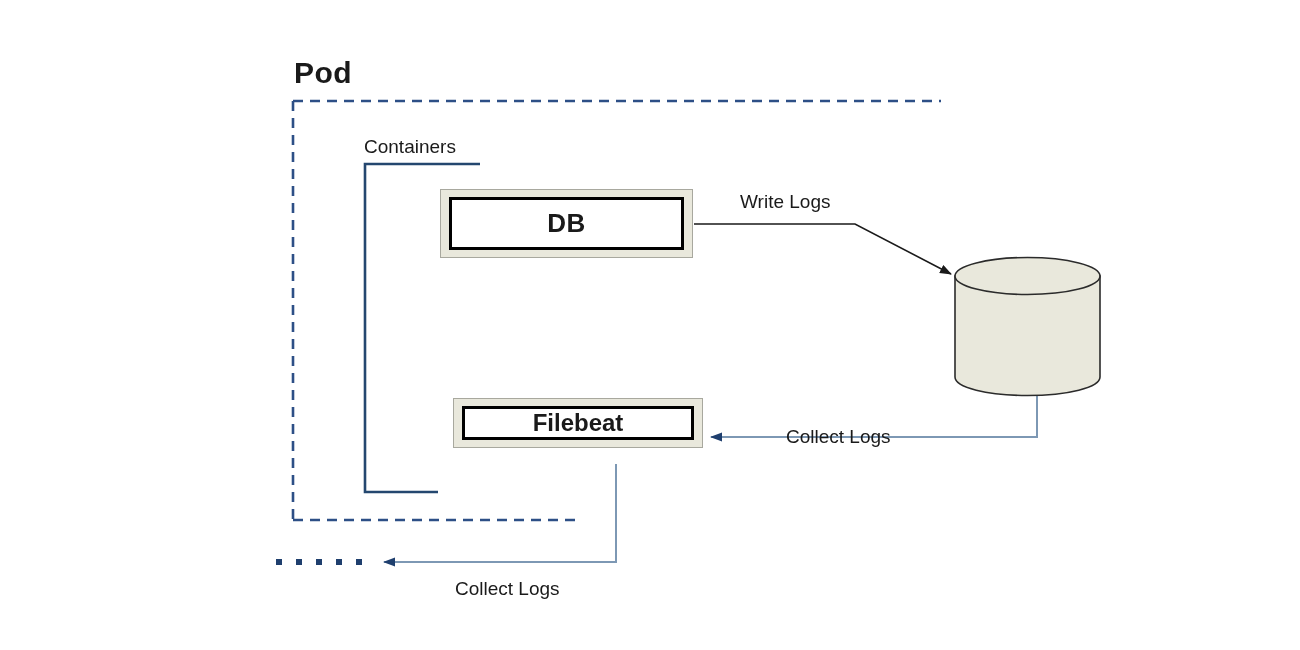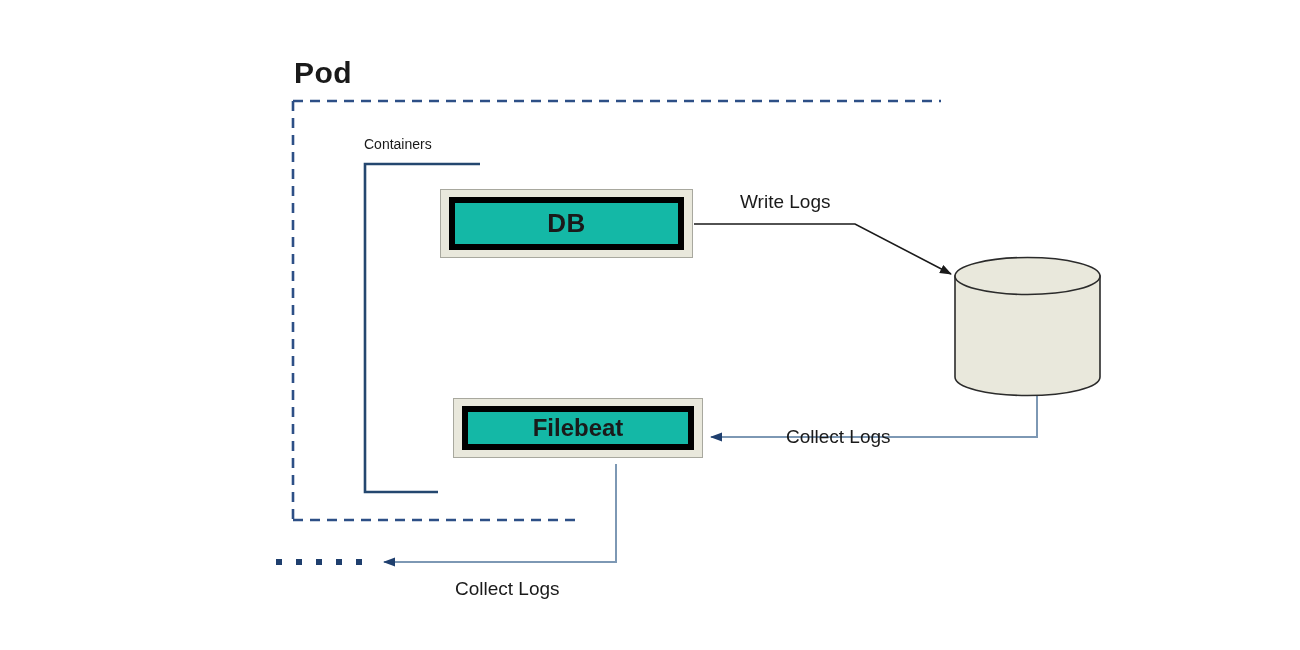--- a/index.html
+++ b/index.html
@@ -8,47 +8,47 @@
     width: 1300px;
     height: 650px;
     background: #ffffff;
     font-family: "Liberation Sans", "DejaVu Sans", sans-serif;
     color: #1a1a1a;
     overflow: hidden;
   }
   #wires { position: absolute; left: 0; top: 0; width: 1300px; height: 650px; }
   .label { position: absolute; white-space: nowrap; color: #1a1a1a; }
   .pod-title { left: 294px; top: 56px; font-size: 30px; font-weight: bold; letter-spacing: 0.5px; }
-  .containers-title { left: 364px; top: 136px; font-size: 14px; }
+  .containers-title { left: 364px; top: 136px; font-size: 19px; }
   .edge-label { font-size: 19px; }
   .write-logs-label  { left: 740px; top: 191px; }
   .collect-logs-label{ left: 786px; top: 410px; margin-top: 16px; }
   .forward-logs-label{ left: 455px; top: 578px; }
 
   .node-box {
     position: absolute;
     box-sizing: border-box;
     background: #e9e8dc;
     border: 1px solid #a8a89e;
     padding: 7px 8px;
   }
   .node-box .inner {
     box-sizing: border-box;
     width: 100%;
     height: 100%;
-    background: #14b8a6;
-    border: 6px solid #000000;
+    background: #ffffff;
+    border: 3px solid #000000;
     display: flex;
     align-items: center;
     justify-content: center;
     font-weight: bold;
   }
   .db-box { left: 440px; top: 189px; width: 253px; height: 69px; }
   .db-box .inner { font-size: 26px; letter-spacing: 0.5px; }
-  .filebeat-box { left: 453px; top: 398px; width: 250px; height: 60px; }
+  .filebeat-box { left: 453px; top: 398px; width: 250px; height: 50px; }
   .filebeat-box .inner { font-size: 24px; }
 
   .pv-label {
     position: absolute;
     left: 967px; top: 312px; width: 122px;
     text-align: center;
     font-size: 20px;
     font-weight: bold;
     line-height: 24px;
     white-space: normal;

